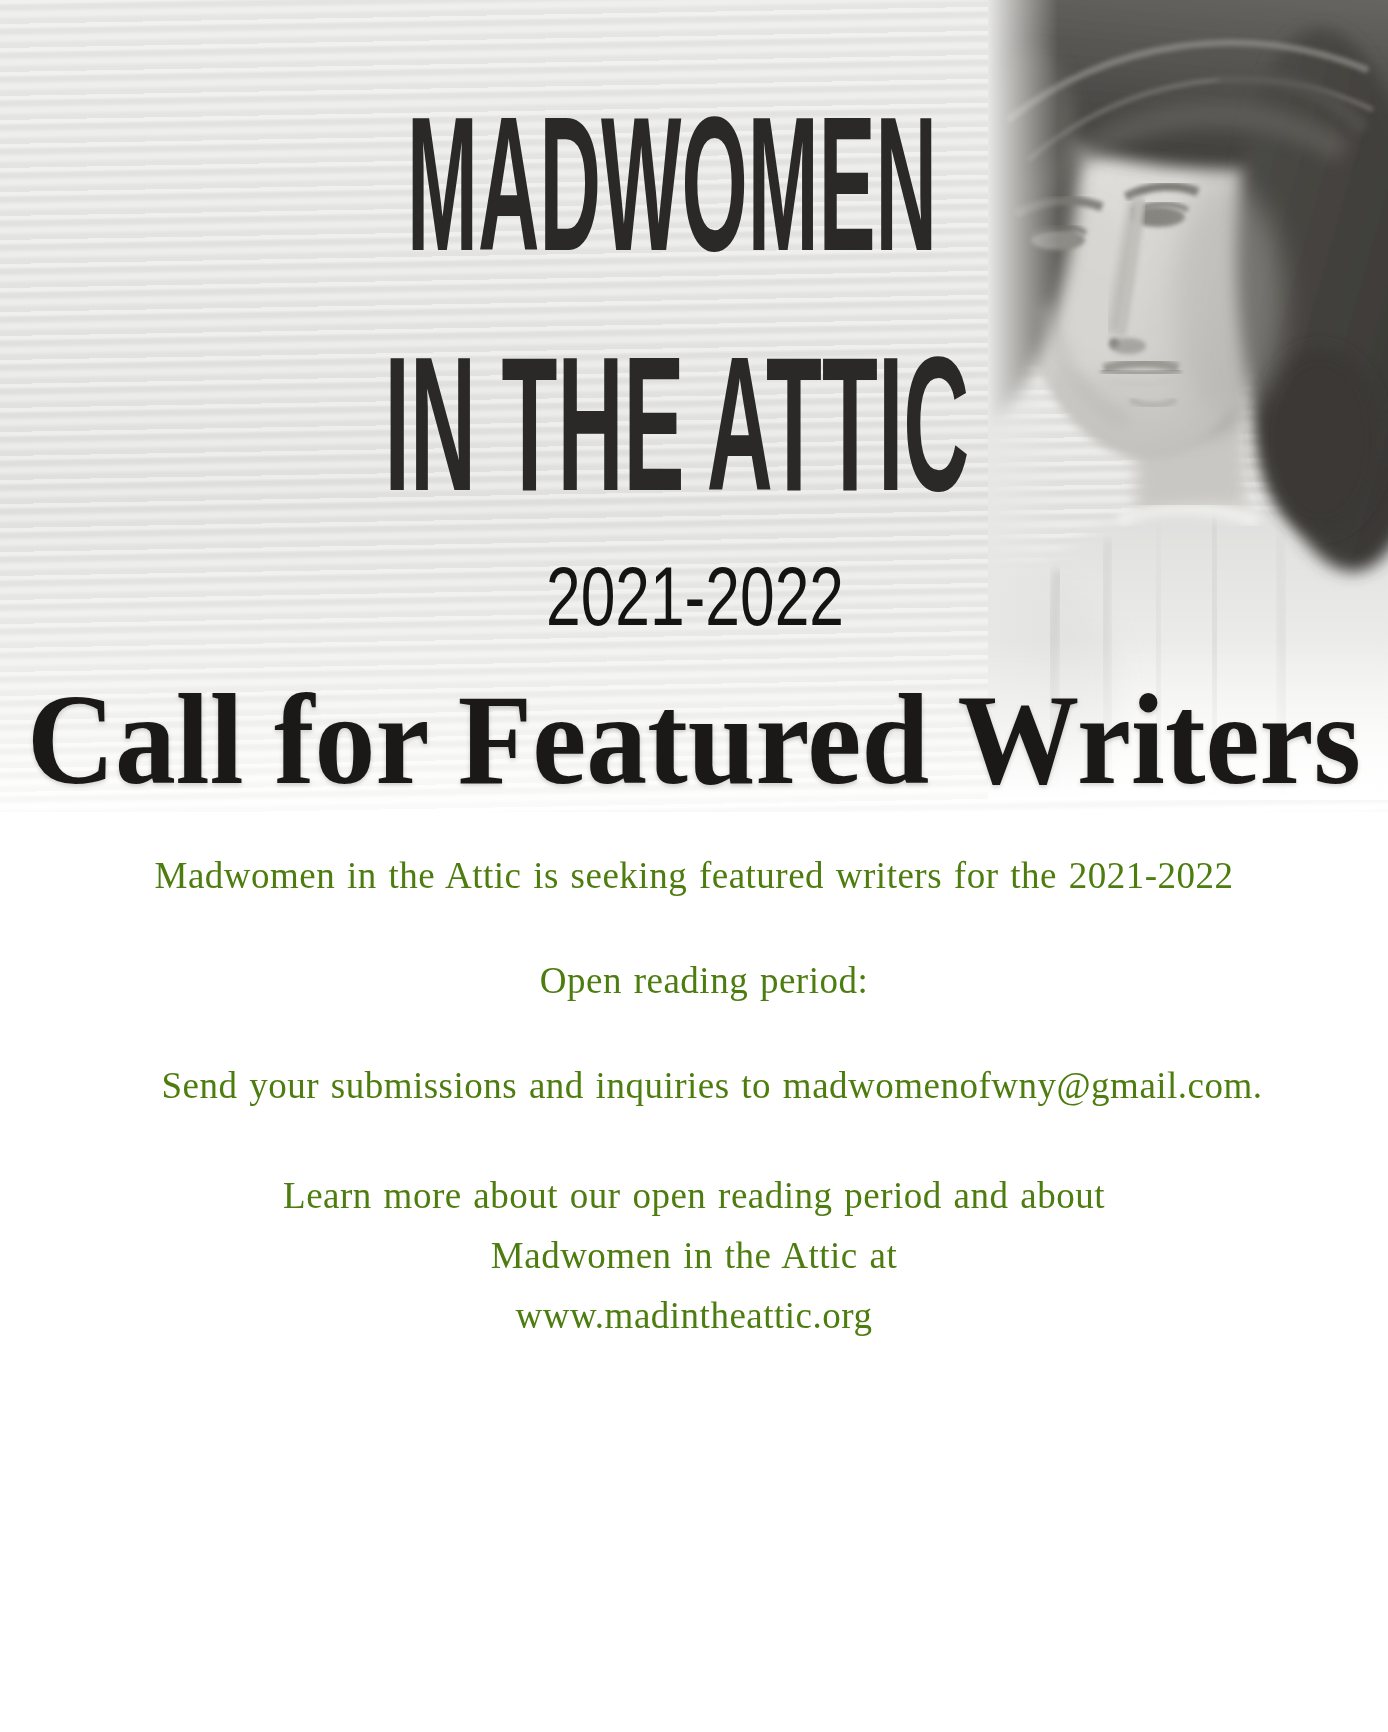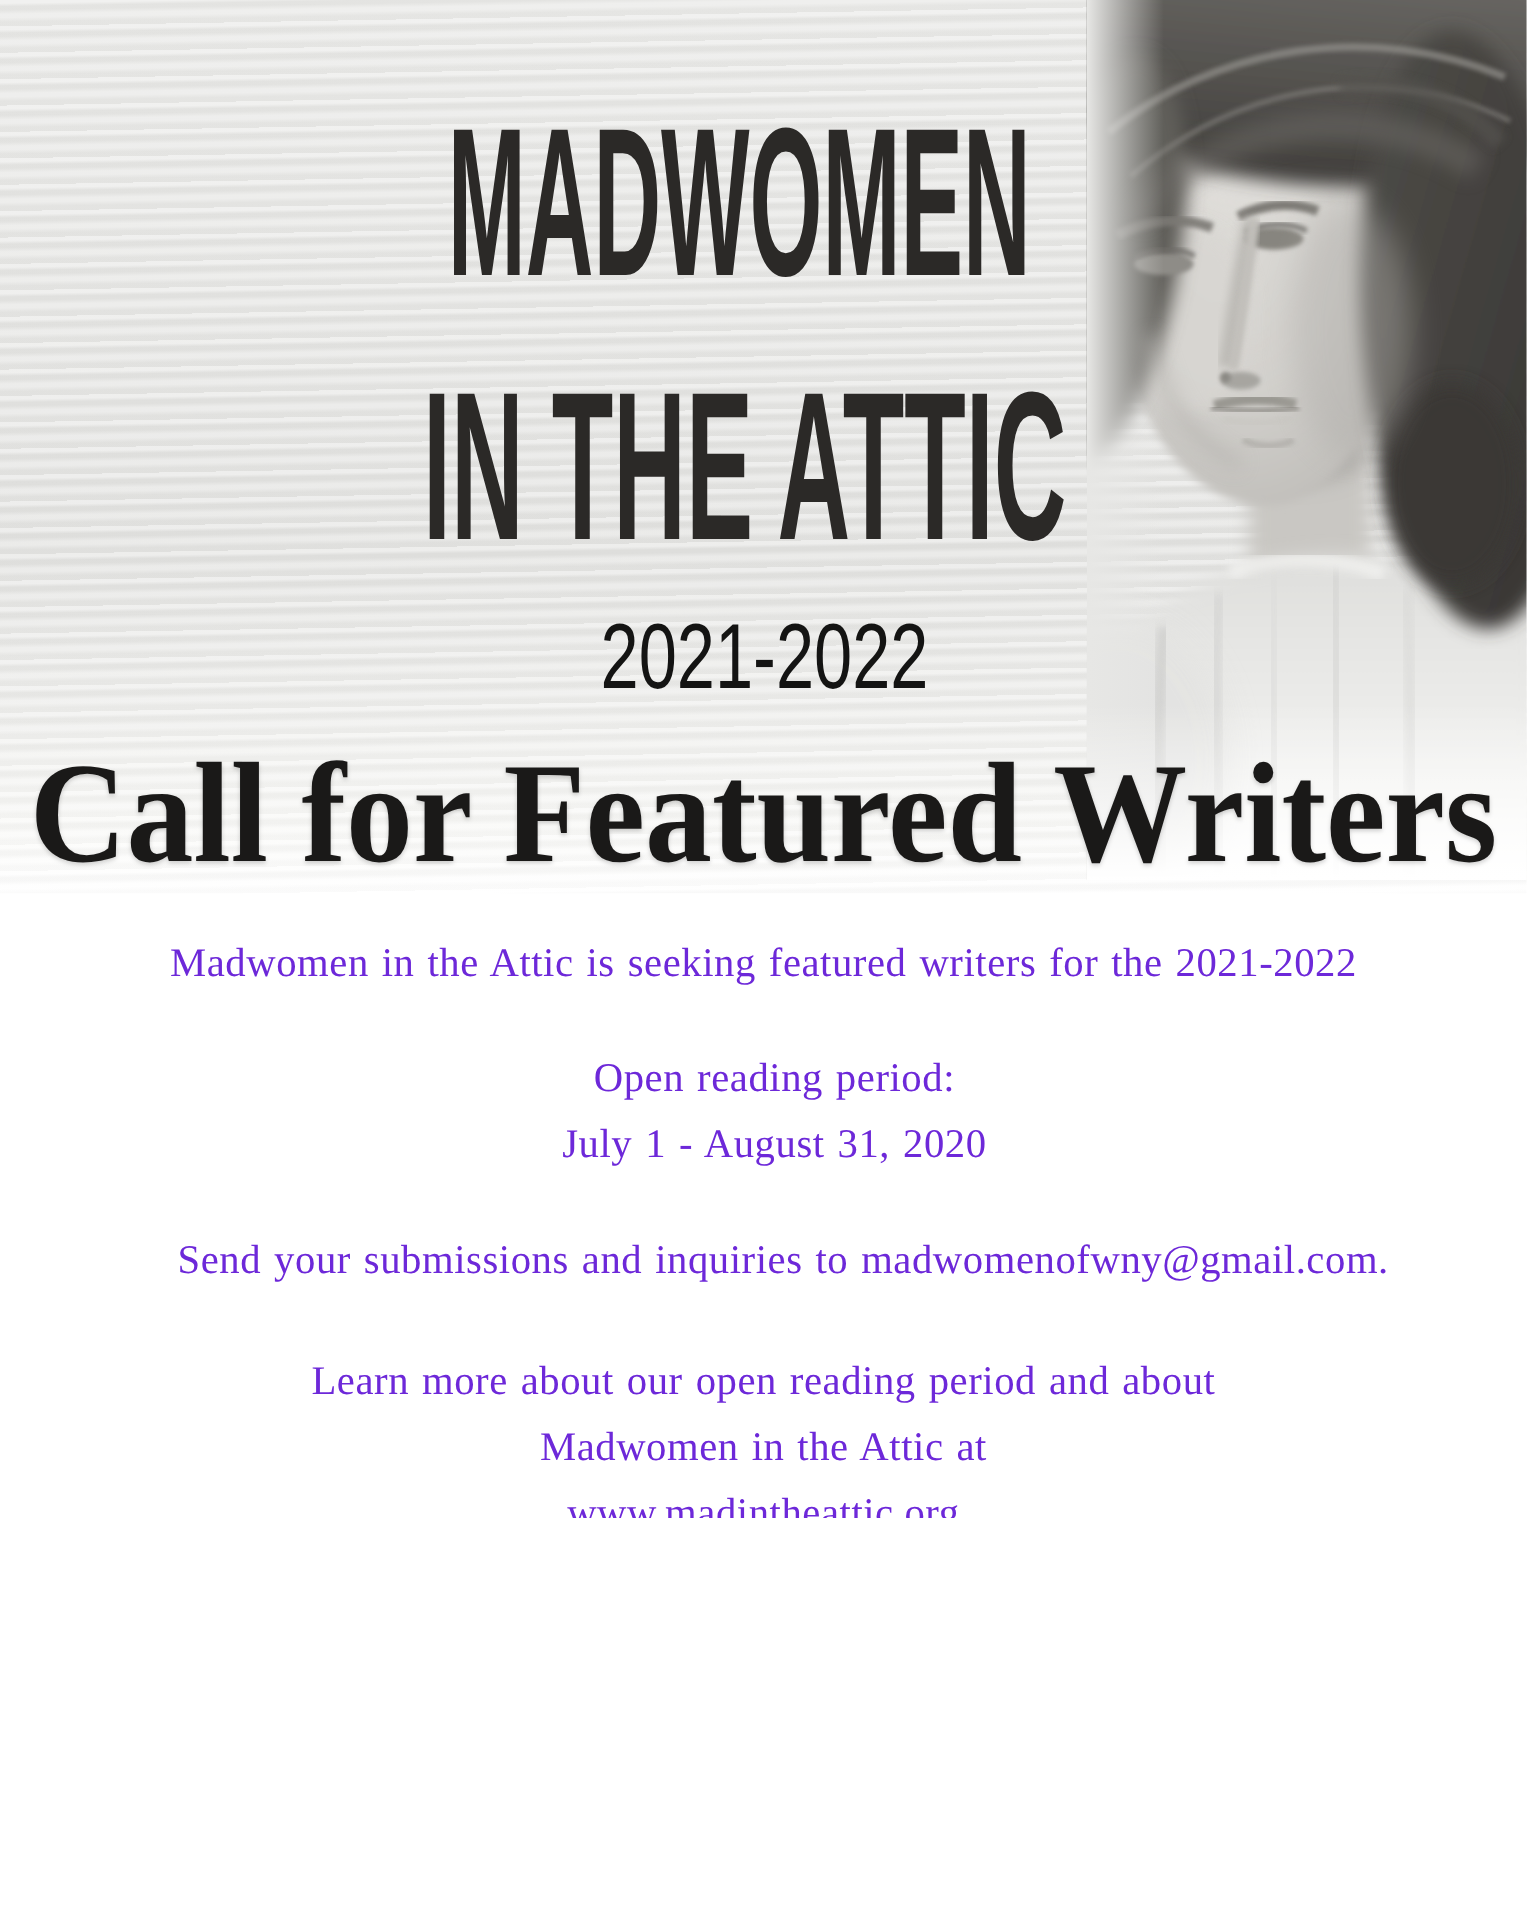--- a/index.html
+++ b/index.html
@@ -42,21 +42,21 @@
     font-weight:bold;
     font-size:130px;
     fill:#1a1918;
     text-anchor:middle;
     filter:drop-shadow(0 2px 2px rgba(0,0,0,.18));
   }
   
   .body-text{
     position:absolute;left:0;top:846px;width:1388px;
     text-align:center;
-    color:#6d28d9;
+    color:#4d7c0f;
     font-size:37px;
     letter-spacing:.5px;
     word-spacing:2px;
   }
   .para{margin:0;padding:0;}
   .para .line{display:block;line-height:60px;white-space:pre;}
   .para.p2{margin-top:45px;padding-left:20px;}
   .para.p3{margin-top:45px;margin-left:36px;}
   .para.p4{margin-top:58px;}
   .para.p5{margin-top:50px;}
@@ -174,21 +174,20 @@
   </svg>
 
   <div class="body-text">
 
     <p class="para p1">
       <span class="line">Madwomen in the Attic is seeking featured writers for the 2021-2022</span>
     </p>
 
     <p class="para p2">
       <span class="line">Open reading period:</span>
-      <span class="line">July 1 - August 31, 2020</span>
     </p>
 
     <p class="para p3">
       <span class="line">Send your submissions and inquiries to madwomenofwny@gmail.com.</span>
     </p>
 
 
     <p class="para p5">
       <span class="line">Learn more about our open reading period and about</span>
       <span class="line">Madwomen in the Attic at</span>

